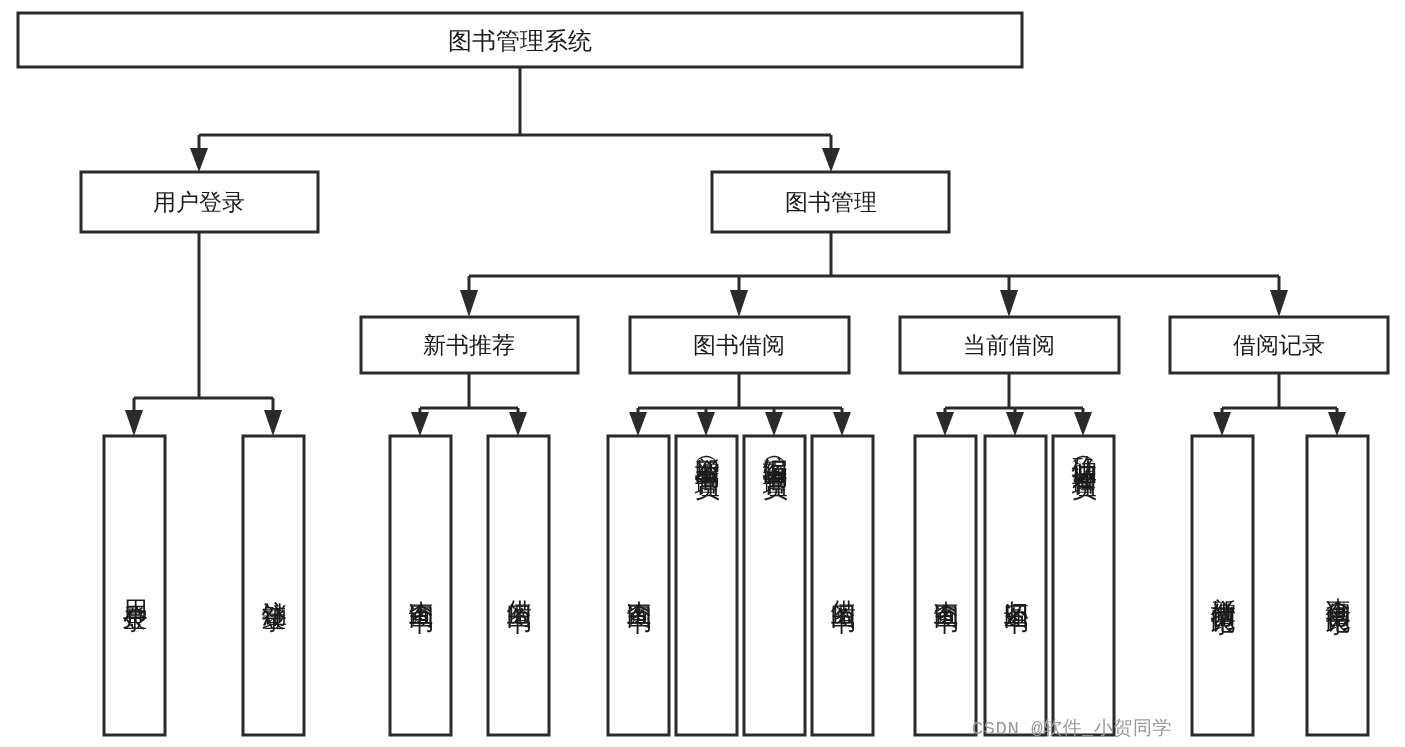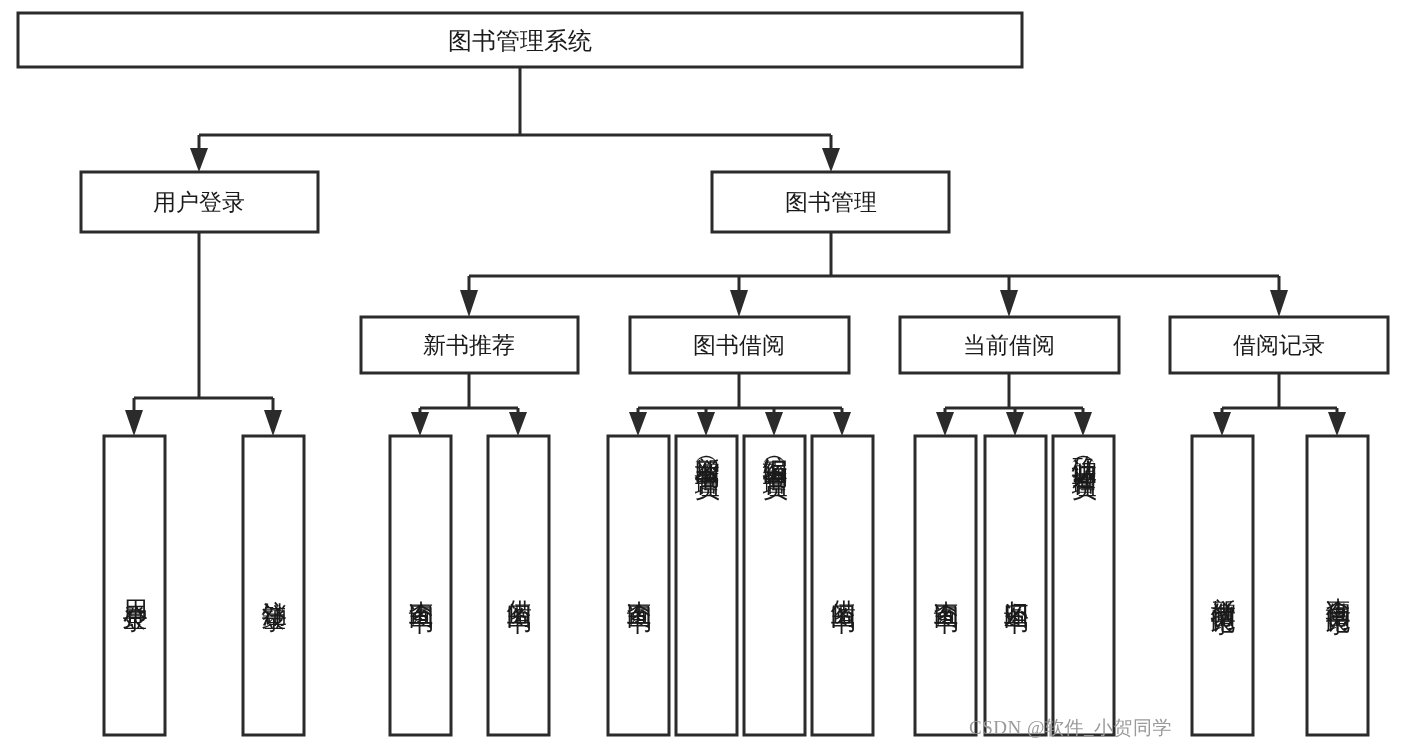--- a/index.html
+++ b/index.html
@@ -76,21 +76,21 @@
     line-height: 1.06;
     letter-spacing: 3px;
     color: #1a1a1a;
     white-space: nowrap;
     text-align: center;
   }
   #watermark {
     position: absolute;
     right: 14px;
     bottom: 6px;
-    font-family: Liberation Serif, serif;
+    font-family: Liberation Mono, monospace;
     font-size: 19px;
     color: #9a9a9a;
     white-space: nowrap;
     letter-spacing: 0.5px;
   }
 </style>
 </head>
 <body>
 
 <div id="diagram-root">

